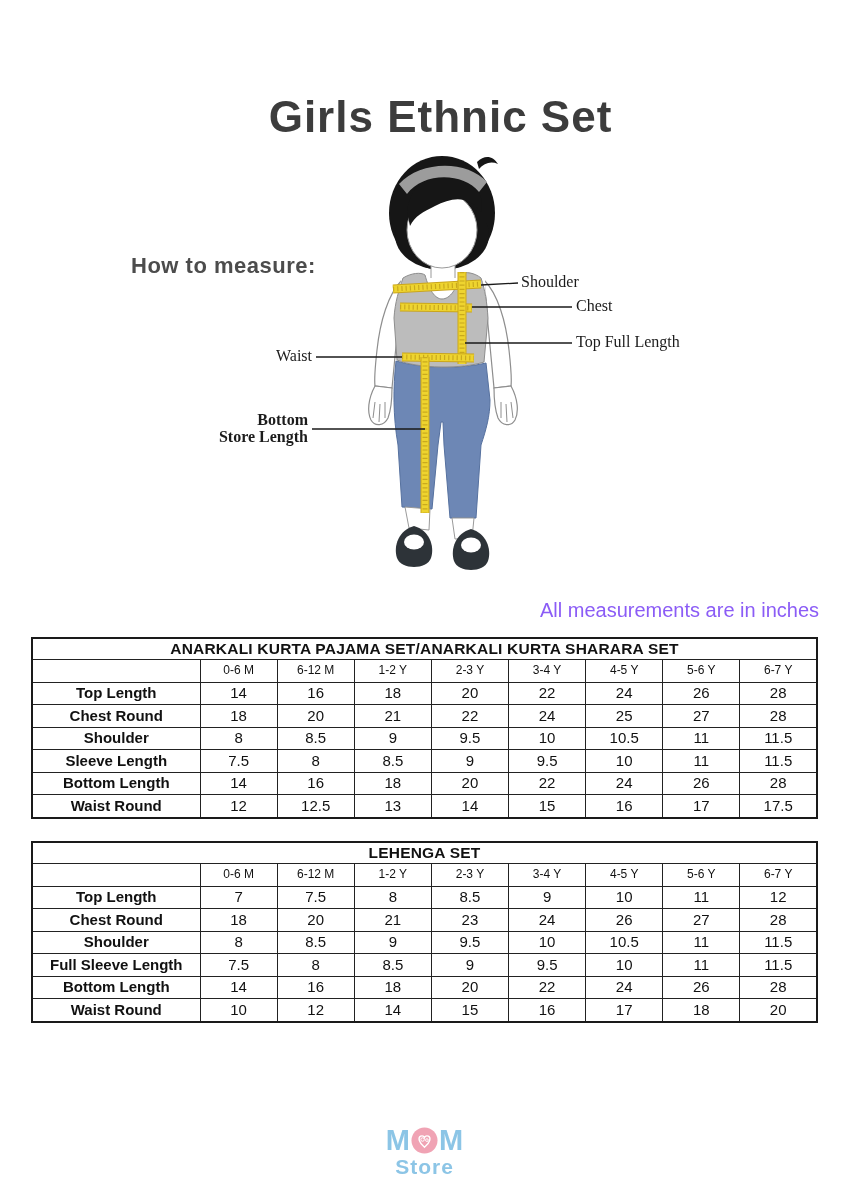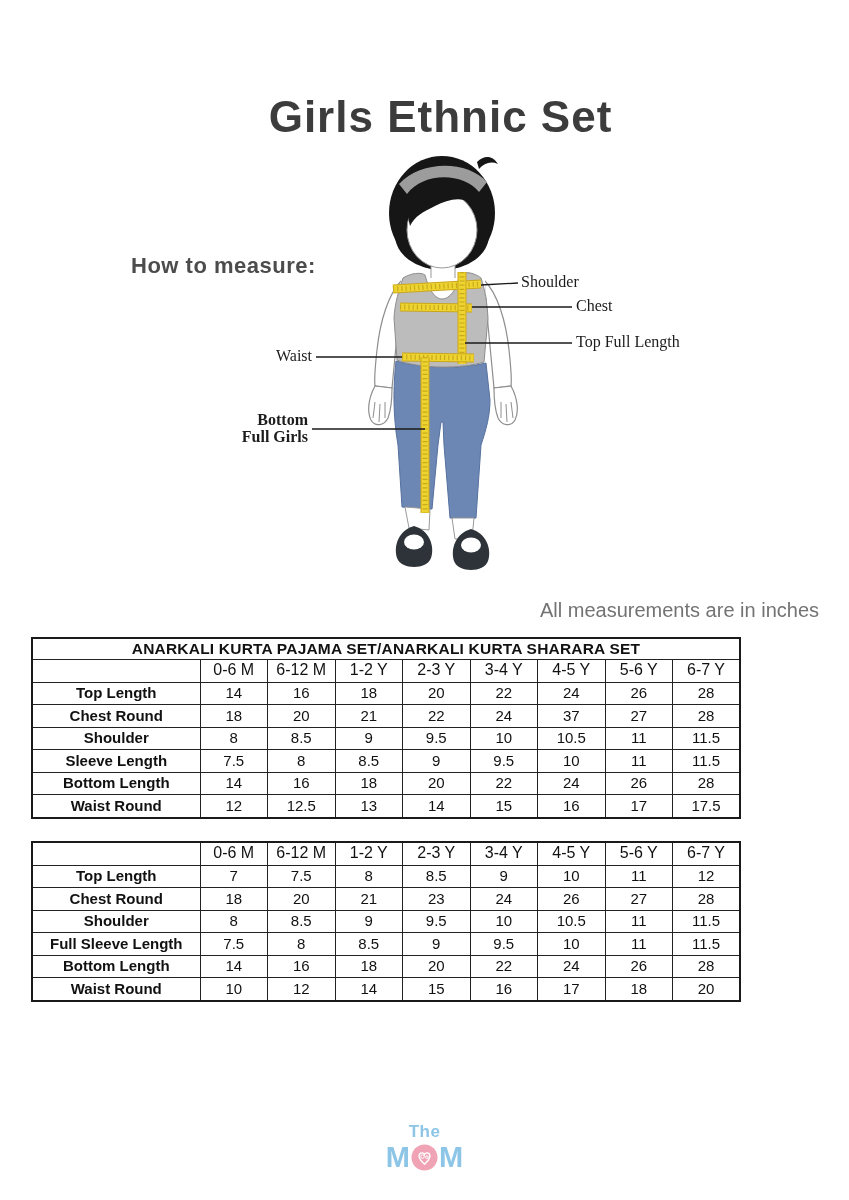--- a/index.html
+++ b/index.html
@@ -20,37 +20,37 @@
   .fig-label{
     position:absolute;font-family:"Liberation Serif",serif;font-size:16px;
     color:#1c1c1c;line-height:1.05;white-space:nowrap;
   }
   .lbl-shoulder{left:490px;top:124px;}
   .lbl-chest{left:545px;top:148px;}
   .lbl-topfull{left:545px;top:184px;}
   .lbl-waist{left:181px;width:100px;text-align:right;top:198px;}
   .lbl-bottomfull{left:177px;width:100px;text-align:right;top:262px;font-weight:bold;}
   .units-note{
-    position:absolute;top:599px;right:30px;font-size:20px;color:#737373;
+    position:absolute;top:599px;right:30px;font-size:20px;color:#8b5cf6;
   }
   table.size-table{
-    position:absolute;left:31px;width:710px;border-collapse:collapse;
+    position:absolute;left:31px;width:787px;border-collapse:collapse;
     table-layout:fixed;color:#111;background:#fff;
     border:2.5px solid #1a1a1a;
   }
   #table-0{top:637px;}
   #table-1{top:841px;}
   table.size-table td{
     border:1.6px solid #222;height:21.5px;text-align:center;vertical-align:middle;
     font-size:15px;padding:0 2px;line-height:1.05;overflow:hidden;
   }
   table.size-table td.tbl-title{
     font-weight:700;font-size:15.5px;letter-spacing:0.2px;height:20px;
   }
-  table.size-table td.size-col{font-size:16px;}
+  table.size-table td.size-col{font-size:12px;}
   table.size-table td.rowlabel{font-weight:700;}
   .logo{
     position:absolute;top:1123px;left:0;width:849px;text-align:center;line-height:1;
   }
   .logo-the{font-size:17px;font-weight:700;letter-spacing:0.5px;}
   .logo-mom{
     display:flex;align-items:center;justify-content:center;gap:1px;
     font-size:29px;font-weight:800;margin-top:3px;
   }
   .logo-store{font-size:21px;font-weight:700;letter-spacing:1px;margin-top:1px;}
@@ -135,21 +135,21 @@
       </g>
     </svg>
 
     <div class="how-to">How to measure:</div>
     <div class="fig-label lbl-shoulder">Shoulder</div>
     <div class="fig-label lbl-chest">Chest</div>
     <div class="fig-label lbl-topfull">Top Full Length</div>
     <div class="fig-label lbl-waist">Waist</div>
     <div class="fig-label lbl-bottomfull">
       <div>Bottom</div>
-      <div>Full Girls</div>
+      <div>Store Length</div>
     </div>
   </div>
 
   <div class="units-note">All measurements are in inches</div>
 
   <table class="size-table" id="table-0">
     <colgroup>
         <col style="width:168px">
         <col span="8">
       </colgroup>
@@ -181,21 +181,21 @@
           <td>26</td>
           <td>28</td>
         </tr>
         <tr>
           <td class="rowlabel">Chest Round</td>
           <td>18</td>
           <td>20</td>
           <td>21</td>
           <td>22</td>
           <td>24</td>
-          <td>37</td>
+          <td>25</td>
           <td>27</td>
           <td>28</td>
         </tr>
         <tr>
           <td class="rowlabel">Shoulder</td>
           <td>8</td>
           <td>8.5</td>
           <td>9</td>
           <td>9.5</td>
           <td>10</td>
@@ -238,20 +238,23 @@
         </tr>
       </tbody>
   </table>
 
   <table class="size-table" id="table-1">
     <colgroup>
         <col style="width:168px">
         <col span="8">
       </colgroup>
     <thead>
+      <tr>
+        <td class="tbl-title" colspan="9">LEHENGA SET</td>
+      </tr>
       <tr class="size-row">
         <td></td>
       <td class="size-col">0-6 M</td>
           <td class="size-col">6-12 M</td>
           <td class="size-col">1-2 Y</td>
           <td class="size-col">2-3 Y</td>
           <td class="size-col">3-4 Y</td>
           <td class="size-col">4-5 Y</td>
           <td class="size-col">5-6 Y</td>
           <td class="size-col">6-7 Y</td>
@@ -321,26 +324,26 @@
           <td>15</td>
           <td>16</td>
           <td>17</td>
           <td>18</td>
           <td>20</td>
         </tr>
       </tbody>
   </table>
 
   <div class="logo">
-    <div class="logo-the" style="color: rgb(140, 197, 230);">The</div>
     <div class="logo-mom" style="color: rgb(140, 197, 230);">
       <span>M</span>
       <svg width="27" height="27" viewBox="0 0 28 28">
         <circle cx="14" cy="14" r="13.5" fill="#f0a3b4"></circle>
         <path d="M14,21 C8,16 7,11 10,9.5 C12,8.6 13.5,9.6 14,11 C14.5,9.6 16,8.6 18,9.5 C21,11 20,16 14,21 Z" fill="none" stroke="#ffffff" stroke-width="1.4"></path>
         <circle cx="12" cy="13" r="1.8" fill="none" stroke="#ffffff" stroke-width="1"></circle>
         <circle cx="16.5" cy="13.6" r="1.4" fill="none" stroke="#ffffff" stroke-width="1"></circle>
       </svg>
       <span>M</span>
     </div>
+    <div class="logo-store" style="color: rgb(140, 197, 230);">Store</div>
   </div>
 
 </div>
 
 </body></html>

